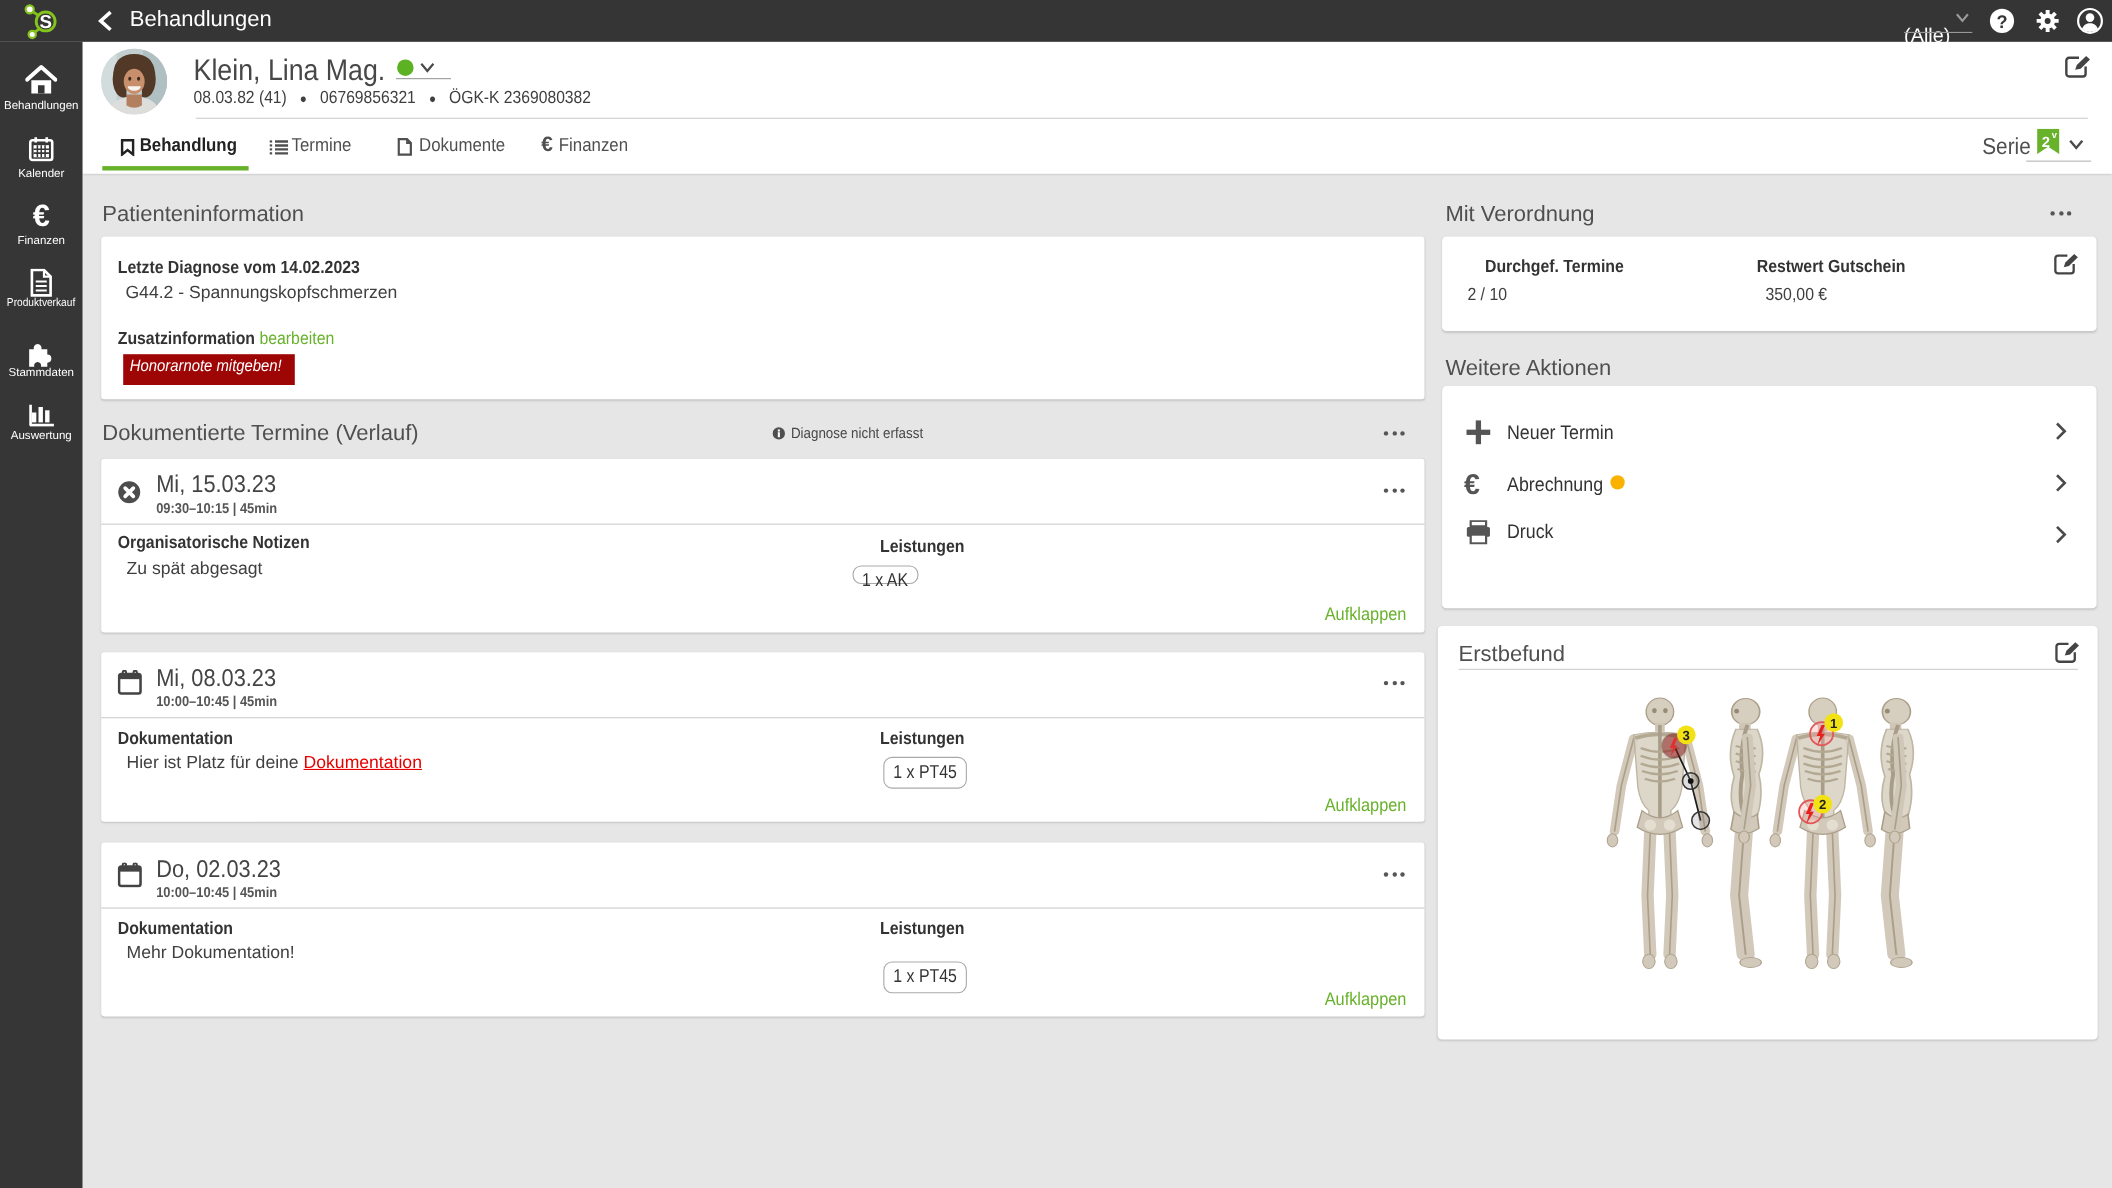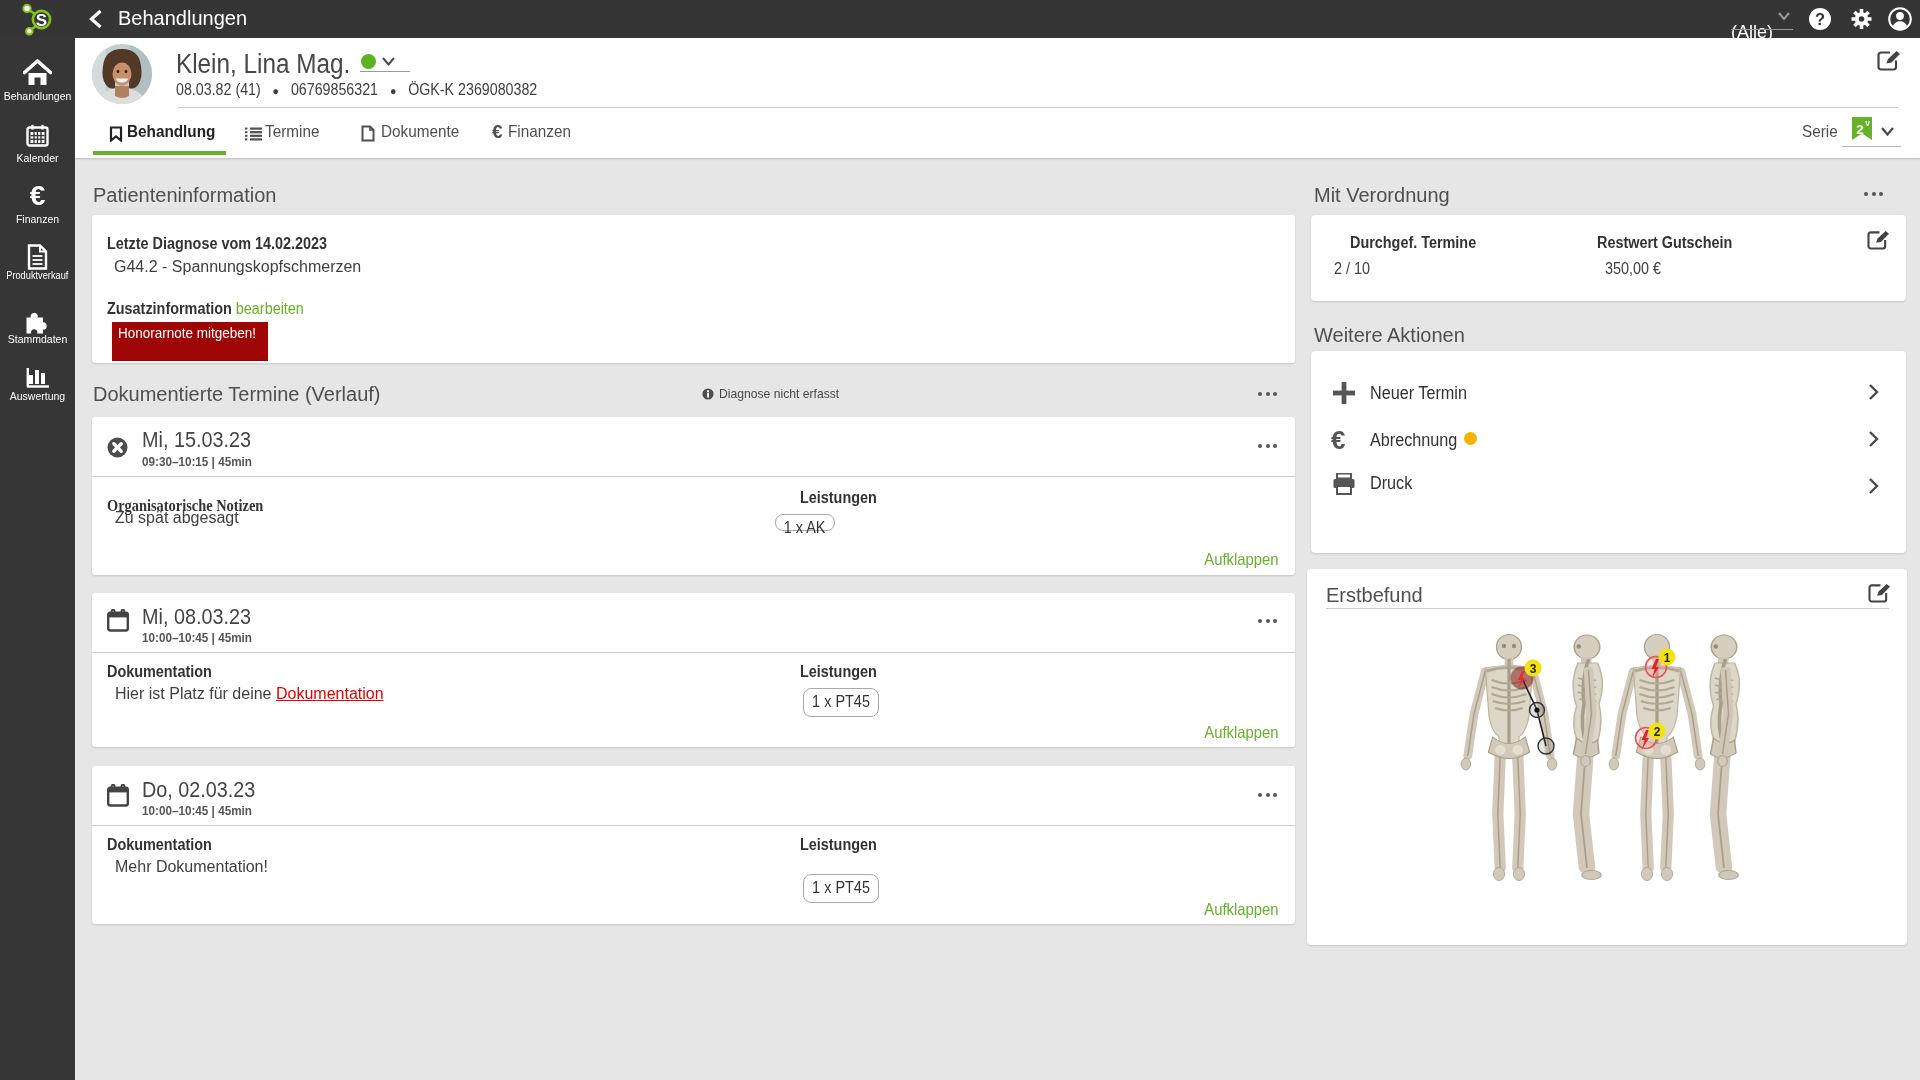--- a/index.html
+++ b/index.html
@@ -189,39 +189,39 @@
     <path d="M1.5,1.5 H9 L12.5,5 V15.5 H1.5 Z" fill="none" stroke="#4f4f4f" stroke-width="2"></path>
     <path d="M9,1.5 V5 H12.5" fill="none" stroke="#4f4f4f" stroke-width="1.6"></path>
   </svg>
   <div class="abs" style="left:306px;top:84px;font-size:17px;color:#4f4f4f;"><span class="cond9">Dokumente</span></div>
 
   <div class="abs" style="left:417px;top:83px;font-size:19px;color:#4f4f4f;font-weight:bold;">€</div>
   <div class="abs" style="left:433px;top:84px;font-size:17px;color:#4f4f4f;"><span class="cond9">Finanzen</span></div>
 
   <div class="abs" style="left:18px;top:113px;width:133px;height:4px;background:#68b12a;"></div>
 
-  <div class="abs" style="left:1727px;top:84px;font-size:17px;color:#4f4f4f;"><span class="cond9">Serie</span></div>
+  <div class="abs" style="left:1727px;top:84px;font-size:21px;color:#4f4f4f;"><span class="cond9">Serie</span></div>
   <svg class="abs" style="left:1776px;top:79px" width="22" height="24" viewBox="0 0 22 24">
     <path d="M1,0 H21 V23 L11,16.5 L1,23 Z" fill="#68b12a"></path>
     <text x="9" y="17" font-size="13.5" font-weight="bold" fill="#fff" text-anchor="middle" font-family="Liberation Sans">2</text>
     <text x="16.5" y="8.5" font-size="8.5" font-weight="bold" fill="#fff" text-anchor="middle" font-family="Liberation Sans">v</text>
   </svg>
   <svg class="abs" style="left:1805px;top:88px" width="15" height="11" viewBox="0 0 15 11">
     <polyline points="2,2 7.5,8.5 13,2" fill="none" stroke="#4a4a4a" stroke-width="2.2"></polyline>
   </svg>
   <div class="abs" style="left:1767px;top:108px;width:59px;border-top:1.5px solid #b5b5b5;"></div>
 </div>
 
 <div class="abs h20" style="left:93px;top:184px;">Patienteninformation</div>
 
 <div class="card" style="left:92px;top:215px;width:1203px;height:148px;">
   <div class="abs bold16" style="left:15px;top:20px;"><span class="cond9">Letzte Diagnose vom 14.02.2023</span></div>
   <div class="abs reg16" style="left:22px;top:43px;">G44.2 - Spannungskopfschmerzen</div>
   <div class="abs" style="left:15px;top:85px;font-size:16px;"><span class="cond9"><b style="color:#333">Zusatzinformation</b> <span class="green">bearbeiten</span></span></div>
-  <div class="abs" style="left:20px;top:107px;width:156px;background:#9e0505;color:#fff;font-size:15px;padding:2px 6px 20px;"><span class="cond9">Honorarnote mitgeben!</span></div>
+  <div class="abs" style="left:20px;top:107px;width:156px;background:#9e0505;color:#fff;font-size:15px;padding:2px 6px 9px;font-style:italic;"><span class="cond9">Honorarnote mitgeben!</span></div>
 </div>
 
 <div class="abs h20" style="left:93px;top:383px;">Dokumentierte Termine (Verlauf)</div>
 <svg class="abs" style="left:702px;top:388px" width="12" height="12" viewBox="0 0 12 12">
   <circle cx="6" cy="6" r="5.6" fill="#4f4f4f"></circle>
   <rect x="5.1" y="4.9" width="1.9" height="4.6" fill="#fff"></rect>
     <rect x="5.1" y="2.4" width="1.9" height="1.9" fill="#fff"></rect>
 </svg>
 <div class="abs" style="left:719px;top:386px;font-size:13.5px;color:#474747;"><span class="cond9">Diagnose nicht erfasst</span></div>
 <div class="dots abs" style="left:1258px;top:392px;">
@@ -239,21 +239,21 @@
     </g>
   </svg>
   <div class="abs" style="left:50px;top:10px;font-size:22px;color:#444;"><span class="cond9">Mi, 15.03.23</span></div>
   <div class="abs" style="left:50px;top:37px;font-size:13px;font-weight:bold;color:#555;"><span class="cond9">09:30–10:15 | 45min</span></div>
   <div class="dots abs" style="left:1166px;top:27px;">
       <i></i>
       <i></i>
       <i></i>
     </div>
   <div class="abs" style="left:0;top:59px;width:1203px;border-top:1px solid #ccc;"></div>
-  <div class="abs bold16" style="left:15px;top:80px;font-family:Liberation Serif, serif;"><span class="cond9">Organisatorische Notizen</span></div>
+  <div class="abs bold16" style="left:15px;top:68px;"><span class="cond9">Organisatorische Notizen</span></div>
   <div class="abs reg16" style="left:23px;top:92px;">Zu spät abgesagt</div>
   <div class="abs bold16" style="left:708px;top:72px;"><span class="cond9">Leistungen</span></div>
   <div class="chip" style="left:683px;top:97px;width:60px;height:17px;"><span class="condc">1 x AK</span></div>
   <div class="abs green" style="right:16px;top:133px;font-size:16.5px;"><span class="condr">Aufklappen</span></div>
 </div>
 
 <div class="card" style="left:92px;top:593px;width:1203px;height:154px;text-decoration:underline;">
   <svg class="abs" style="left:15px;top:16px" width="22" height="23" viewBox="0 0 22 23">
     <rect x="1.2" y="3.8" width="19.6" height="17.7" rx="2" fill="none" stroke="#444" stroke-width="2.4"></rect>
     <rect x="1.2" y="3.8" width="19.6" height="4.6" fill="#444"></rect>

